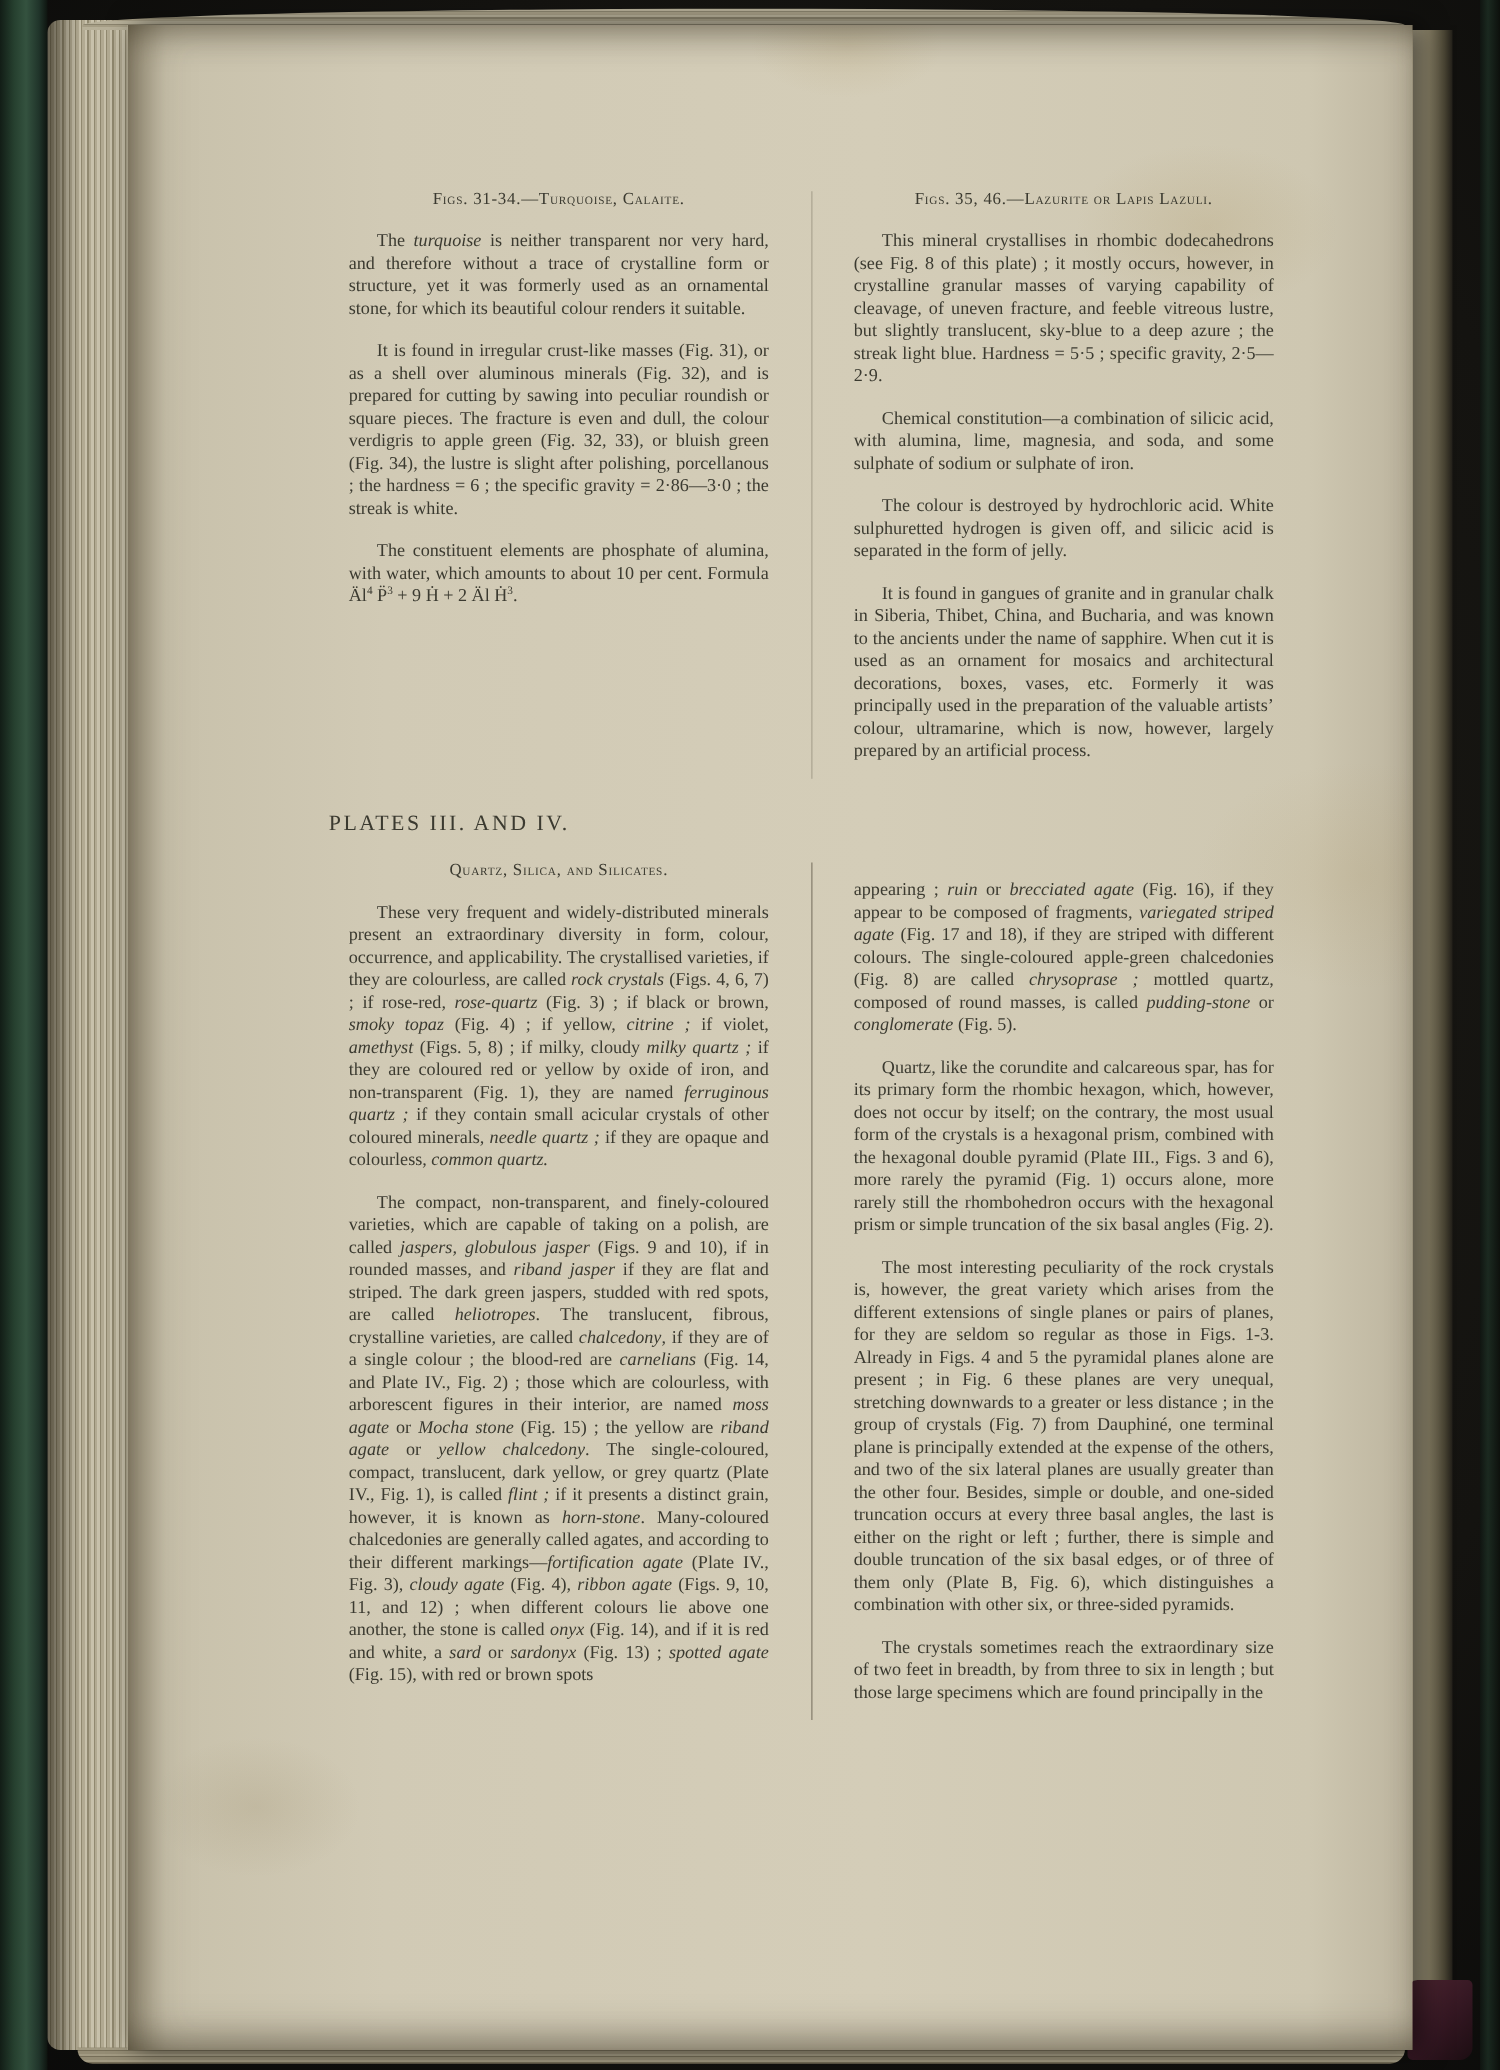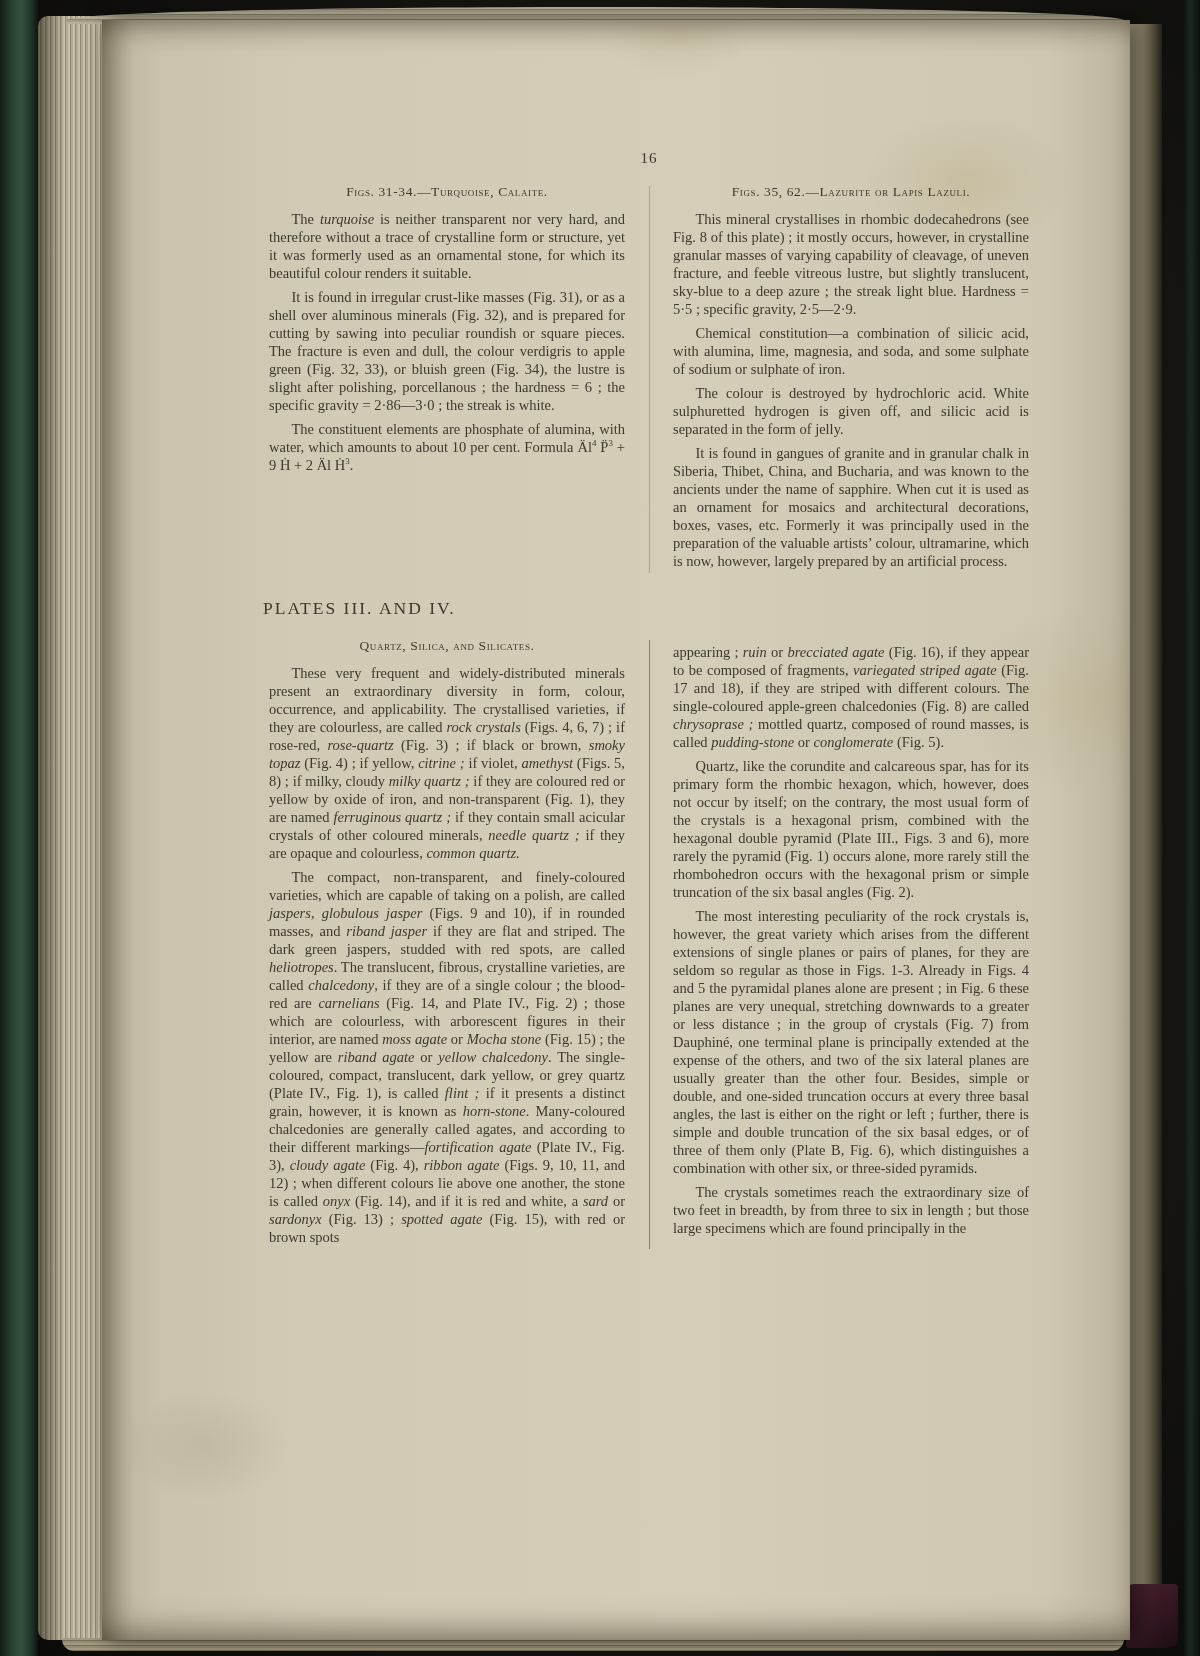--- a/index.html
+++ b/index.html
@@ -48,53 +48,52 @@
     color:#3b3a30;}
   .page-content{position:absolute;left:161px;top:0;width:772px;padding-top:130px;}
   .pageno{text-align:center;font-size:15px;letter-spacing:1px;margin:0 0 16px;}
   .cols{display:flex;gap:36px;position:relative;}
   .col{flex:1 1 0;min-width:0;text-align:justify;font-size:14.5px;line-height:18px;hyphens:auto;}
   .cols::before{content:"";position:absolute;left:50%;top:3px;bottom:3px;width:1px;background:rgba(70,64,50,.28);}
   .cols.ruled::before{background:rgba(70,64,50,.55);}
   .fig-heading,.sub-heading{font-size:13.5px;font-weight:normal;font-variant:small-caps;
     text-align:center;letter-spacing:.6px;margin:0 0 9px;}
   .plates{font-size:17.5px;font-weight:normal;text-align:left;letter-spacing:2px;margin:22px 0 18px;}
-  .para{margin:6px;text-indent:1.55em;}
+  .para{margin:16px;text-indent:1.55em;}
   .para sup{font-size:9px;line-height:0;}
   .para i{font-style:italic;}
   .first-flush .para:first-child{text-indent:0;}
 </style>
 </head>
 <body>
 
 <div class="scene">
   <div class="cover-right"></div>
   <div class="spine"></div>
   <div class="stack-left"></div>
   <div class="stack-top"></div>
   <div class="stack-bottom"></div>
   <div class="page-right"></div>
   <div class="corner-detail"></div>
 
   <div class="page">
     <div class="page-content">
 
-      <div class="pageno">16</div>
 
       <div class="cols top">
         <div class="col">
           <h3 class="fig-heading">Figs. 31-34.—Turquoise, Calaite.</h3>
           <div>
               <p class="para">The <i>turquoise</i> is neither transparent nor very hard, and therefore without a trace of crystalline form or structure, yet it was formerly used as an ornamental stone, for which its beautiful colour renders it suitable.</p>
               <p class="para">It is found in irregular crust-like masses (Fig. 31), or as a shell over aluminous minerals (Fig. 32), and is prepared for cutting by sawing into peculiar roundish or square pieces. The fracture is even and dull, the colour verdigris to apple green (Fig. 32, 33), or bluish green (Fig. 34), the lustre is slight after polishing, porcellanous ; the hardness = 6 ; the specific gravity = 2·86—3·0 ; the streak is white.</p>
               <p class="para">The constituent elements are phosphate of alumina, with water, which amounts to about 10 per cent. Formula Äl<sup>4</sup> P̈<sup>3</sup> + 9 Ḣ + 2 Äl Ḣ<sup>3</sup>.</p>
             </div>
         </div>
         <div class="col">
-          <h3 class="fig-heading">Figs. 35, 62.—Lazurite or Lapis Lazuli.</h3>
+          <h3 class="fig-heading">Figs. 35, 46.—Lazurite or Lapis Lazuli.</h3>
           <div>
               <p class="para">This mineral crystallises in rhombic dodecahedrons (see Fig. 8 of this plate) ; it mostly occurs, however, in crystalline granular masses of varying capability of cleavage, of uneven fracture, and feeble vitreous lustre, but slightly translucent, sky-blue to a deep azure ; the streak light blue. Hardness = 5·5 ; specific gravity, 2·5—2·9.</p>
               <p class="para">Chemical constitution—a combination of silicic acid, with alumina, lime, magnesia, and soda, and some sulphate of sodium or sulphate of iron.</p>
               <p class="para">The colour is destroyed by hydrochloric acid. White sulphuretted hydrogen is given off, and silicic acid is separated in the form of jelly.</p>
               <p class="para">It is found in gangues of granite and in granular chalk in Siberia, Thibet, China, and Bucharia, and was known to the ancients under the name of sapphire. When cut it is used as an ornament for mosaics and architectural decorations, boxes, vases, etc. Formerly it was principally used in the preparation of the valuable artists’ colour, ultramarine, which is now, however, largely prepared by an artificial process.</p>
             </div>
         </div>
       </div>
 
       <h2 class="plates">PLATES III. AND IV.</h2>

